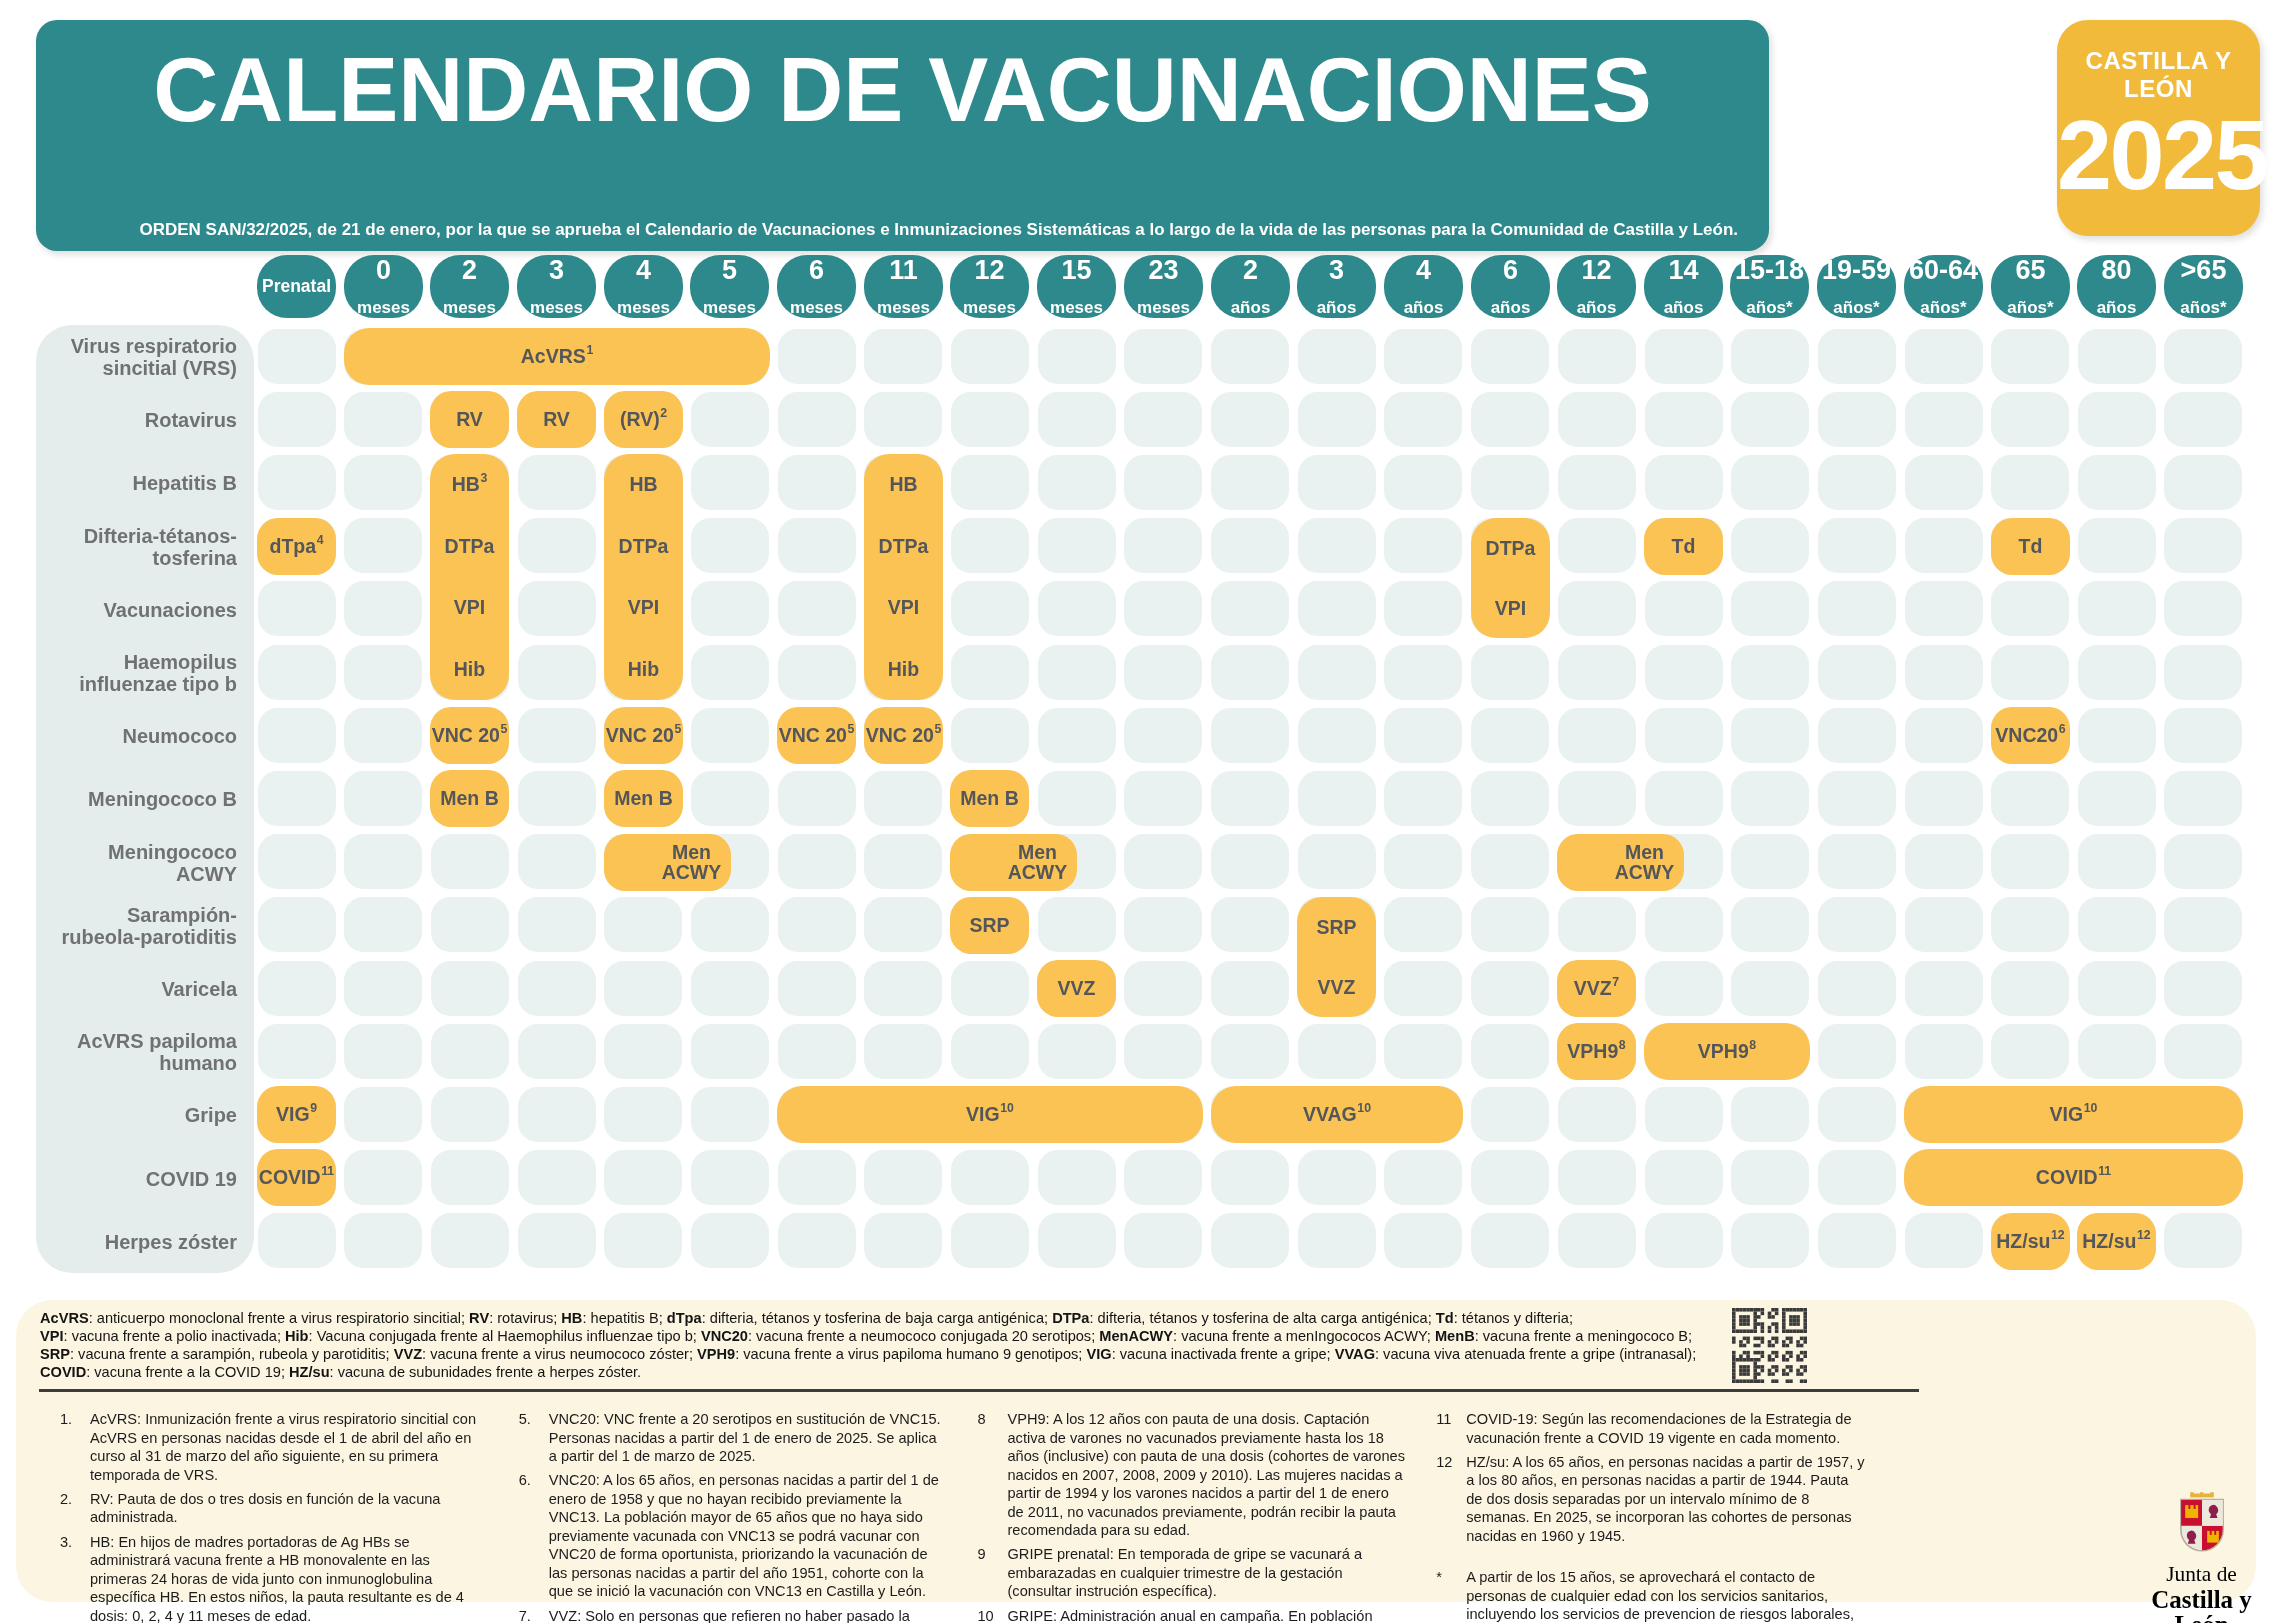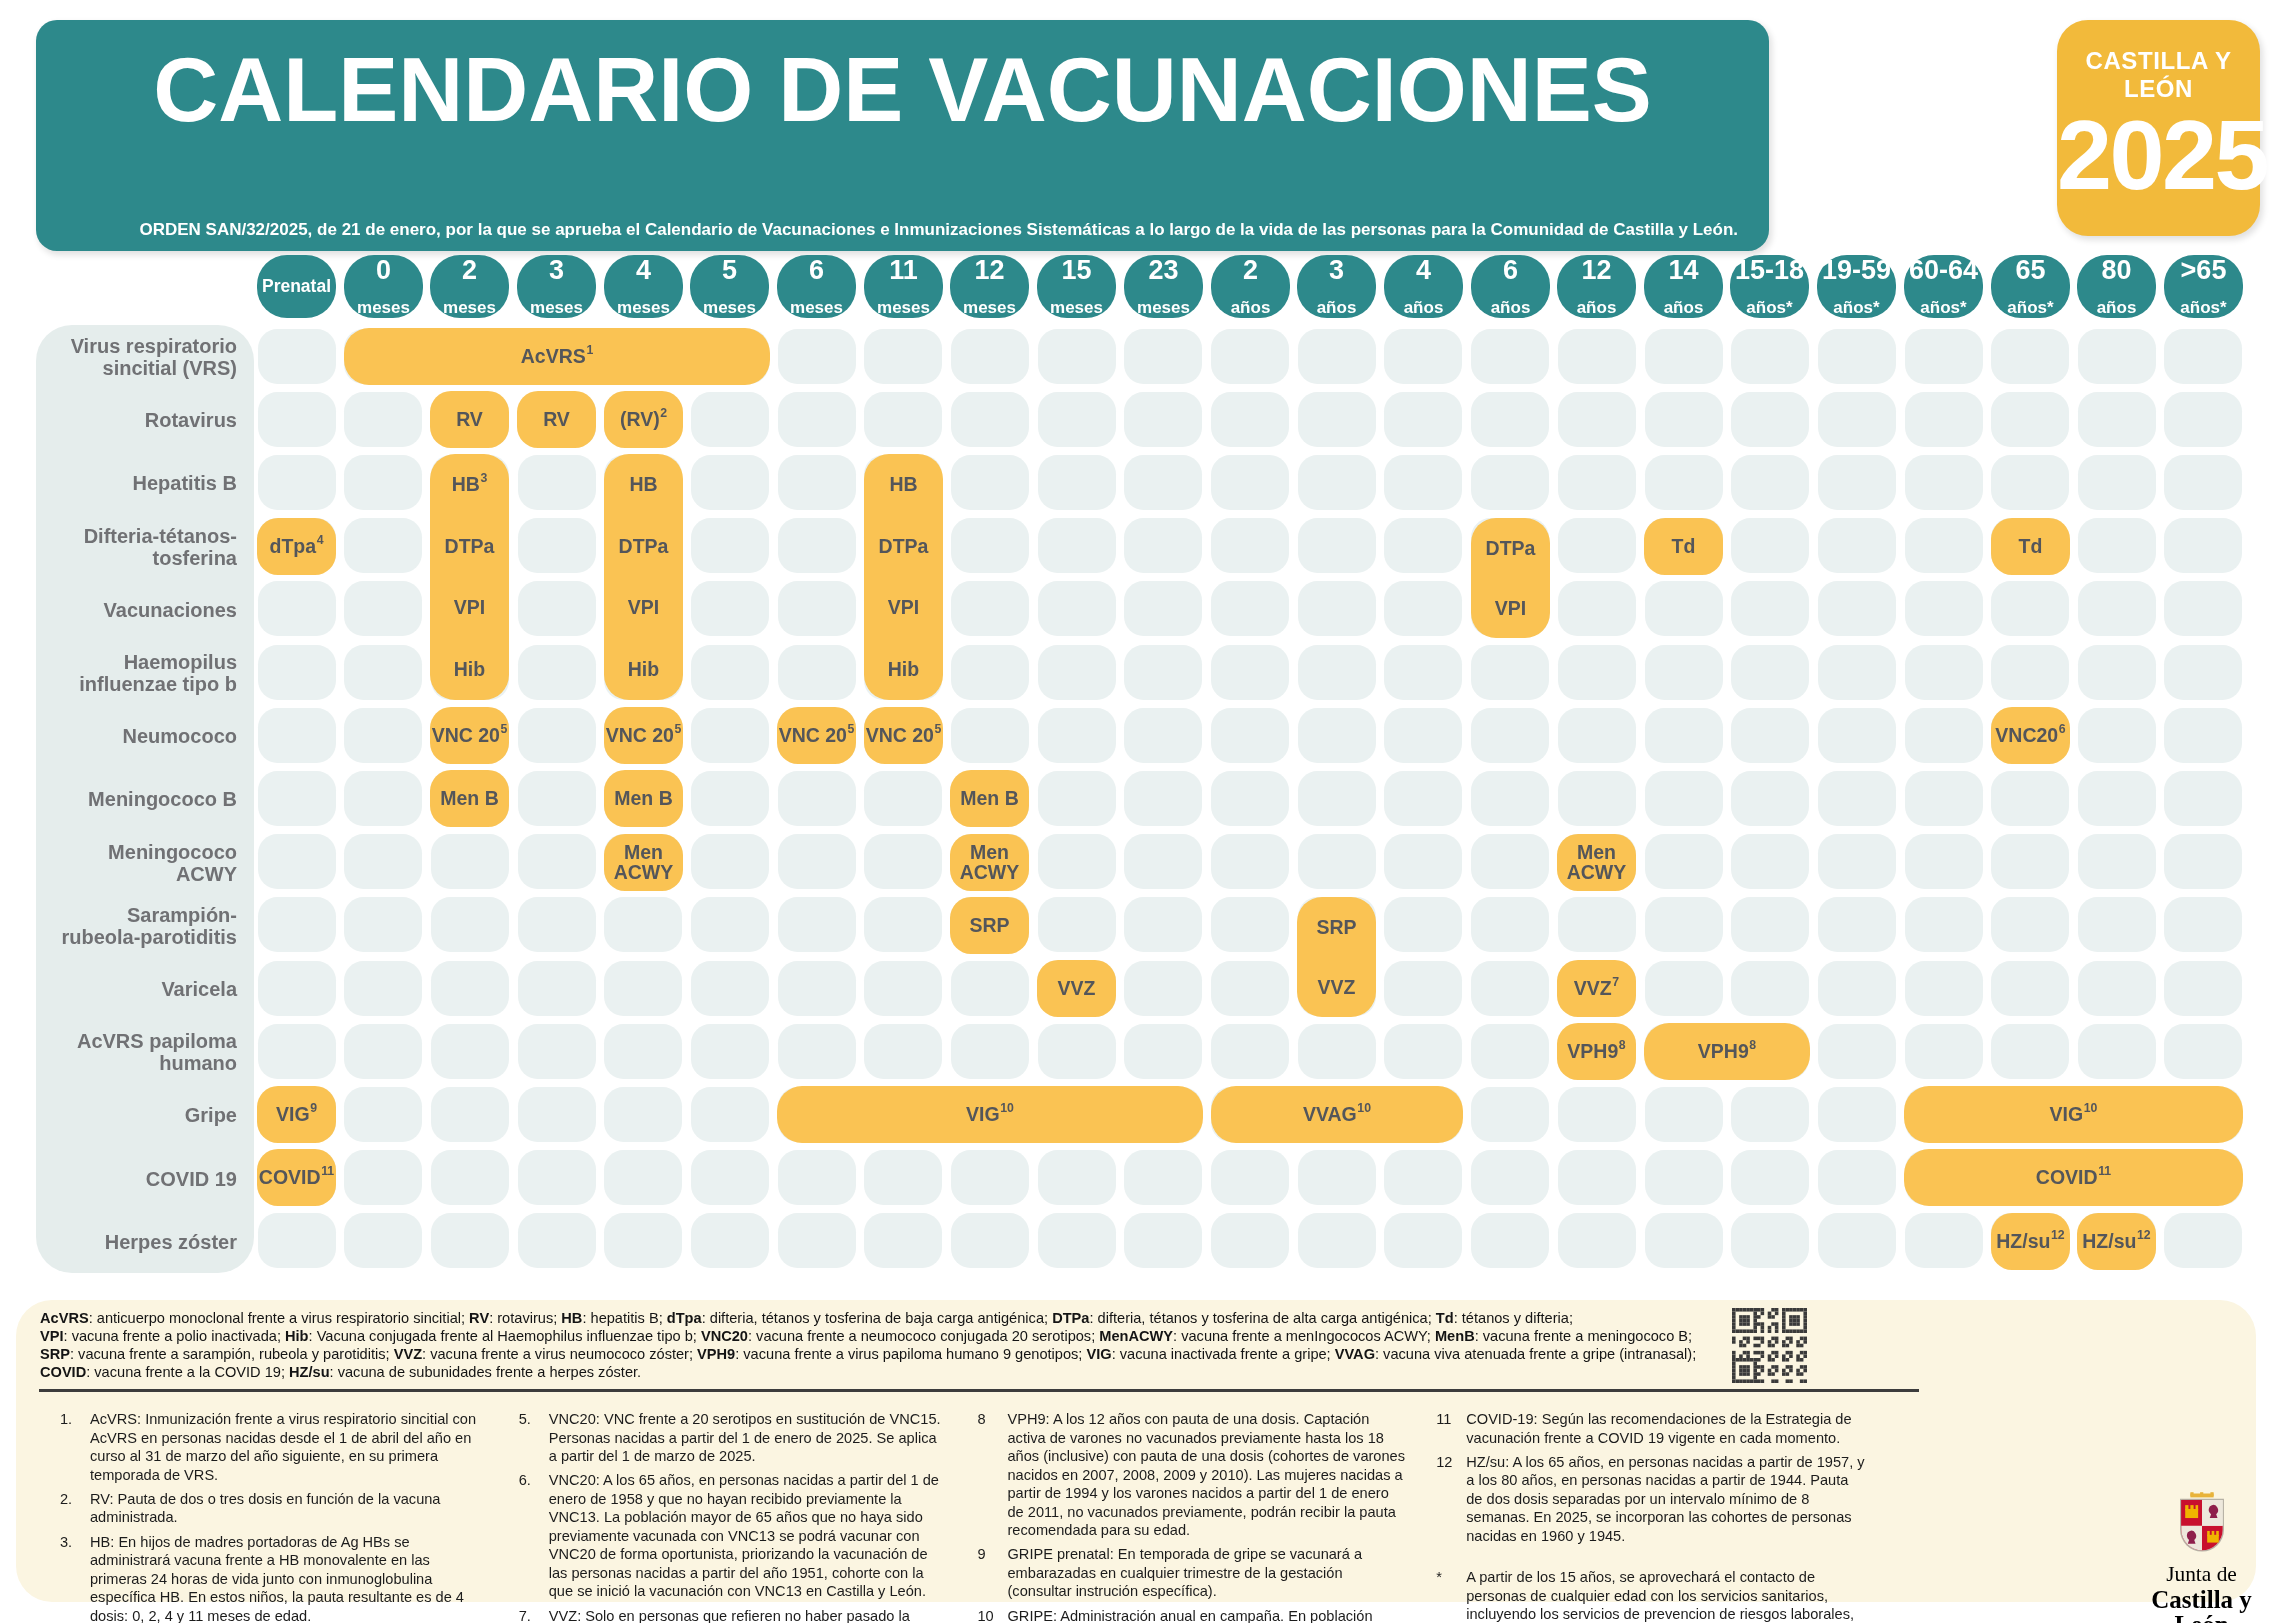--- a/index.html
+++ b/index.html
@@ -32,21 +32,21 @@
   .row-label{position:absolute;left:0;width:100%;display:flex;flex-direction:column;justify-content:center;
              align-items:flex-end;padding-right:17px;box-sizing:border-box;color:var(--labeltext);
              font-weight:bold;font-size:20px;line-height:1.1;text-align:right;}
 
   
   .cell{position:absolute;background:var(--cell);border-radius:19.5px;}
   .pill{position:absolute;background:var(--goldpill);border-radius:21px;display:flex;flex-direction:column;
         align-items:center;justify-content:center;color:var(--pilltext);font-weight:bold;font-size:19.5px;z-index:2;}
   .pill .lab{display:flex;align-items:center;justify-content:center;white-space:nowrap;}
   .pill.rows .lab{flex:1;}
-  .pill.stack{line-height:1.0;}
+  .pill.stack{line-height:1.0;padding-left:48px;}
   .pill sup{font-size:12.3px;line-height:0;position:relative;top:-6.5px;margin-left:0.6px;}
 
   
   .footer-band{position:absolute;left:16px;top:1300px;width:2240px;height:302px;
                background:var(--cream);border-radius:36px;}
   .legend{position:absolute;left:40px;top:1309px;width:1675px;font-size:14.6px;line-height:18px;color:#141414;}
   .legend b{font-weight:bold;}
   .divider{position:absolute;left:39px;top:1389px;width:1880px;height:2.6px;background:#3c3c3c;}
   .qr{position:absolute;left:1732px;top:1308px;}
   .footnotes{position:absolute;left:60px;top:1410px;width:1805px;display:flex;gap:30px;}

